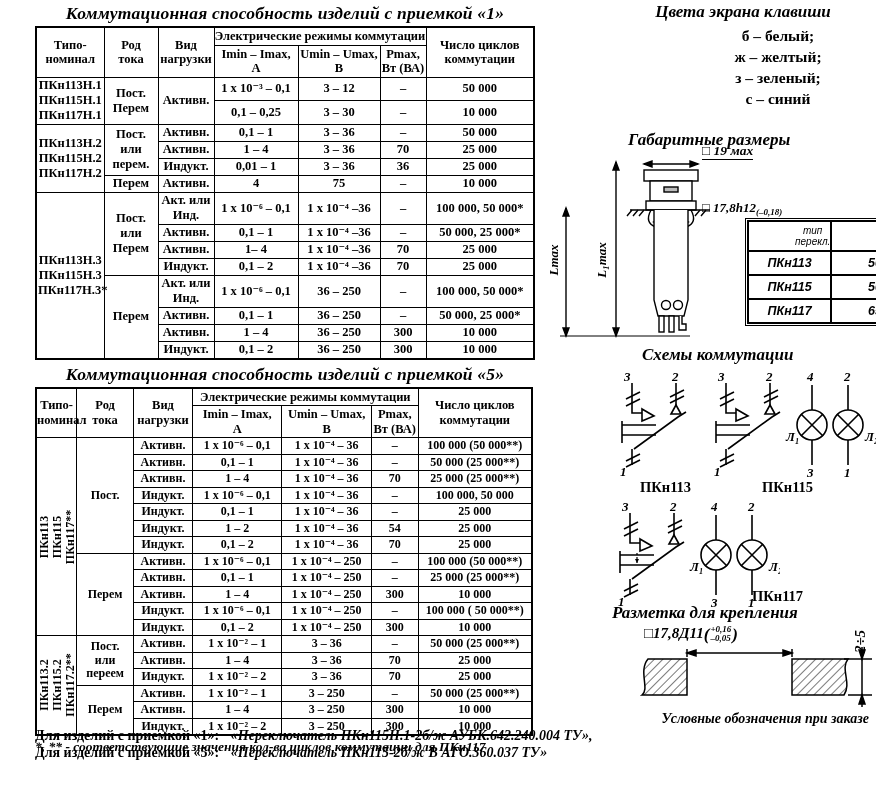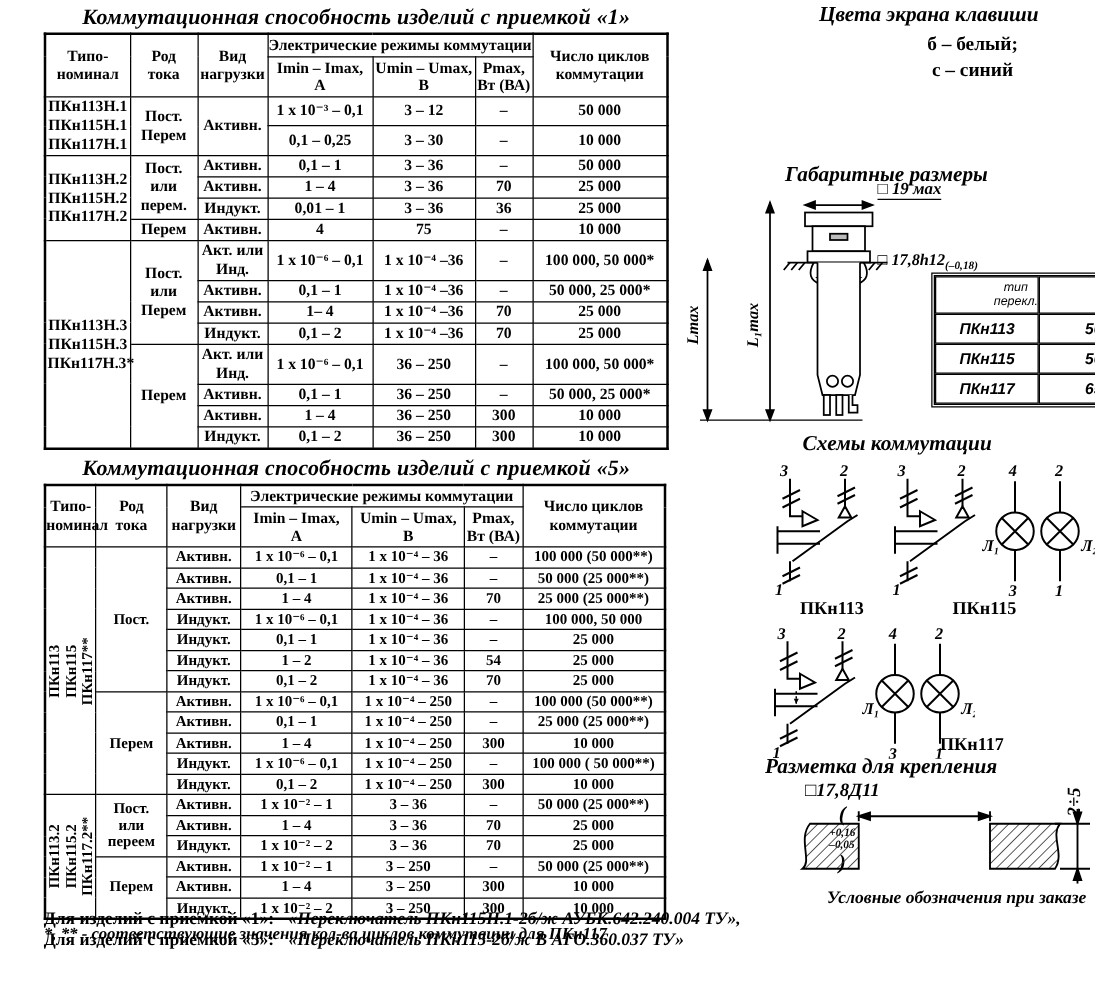--- a/index.html
+++ b/index.html
@@ -52,21 +52,21 @@
   .schemes { position:absolute; left:612px; top:345px; width:264px; height:258px; }
   .schemes .rc-heading { position:absolute; left:18px; top:0;margin-left:12px; }
   .sch-label { position:absolute; font-size:14.5px; font-weight:bold; white-space:nowrap; }
   svg text { font-family:"Liberation Serif","DejaVu Serif",serif; }
   .pin { font-size:13px; font-weight:bold; font-style:italic; }
   .lamp-name { font-size:13px; font-weight:bold; font-style:italic; }
 
   .mounting { position:absolute; left:612px; top:603px; width:264px; height:115px; }
   .mounting .rc-heading { position:absolute; left:0; top:0; }
   .mount-dim { position:absolute; left:32px; top:22px; font-size:15px; font-weight:bold; font-style:italic;
-               display:flex; align-items:center; white-space:nowrap;flex-direction:column; }
+               display:flex; white-space:nowrap; }
   .mount-dim .paren { font-size:17px; font-weight:bold; }
   .mount-dim .stack { display:inline-flex; flex-direction:column; font-size:9px; line-height:9px; margin:0 1px; }
   .mount-depth { position:absolute; left:237px; top:30px; font-size:15px; font-weight:bold; font-style:italic;
                  transform:rotate(-90deg); transform-origin:center; white-space:nowrap; }
   .mounting svg { position:absolute; left:20px; top:44px; }
 </style>
 </head>
 <body>
 
 <div class="left-col">
@@ -412,20 +412,22 @@
   <div class="order-line">
     <span class="order-label">Для изделий с приемкой «5»:</span>
     <span class="order-value">«Переключатель ПКн115-2б/ж В АГО.360.037 ТУ»</span>
   </div>
 </div>
 
 <div class="colors">
   <div class="rc-heading">Цвета экрана клавиши</div>
   <div class="colors-list">
     <div>б – белый;</div>
+    <div>ж – желтый;</div>
+    <div>з – зеленый;</div>
     <div>с – синий</div>
   </div>
 </div>
 
 <div class="dims">
   <div class="rc-heading">Габаритные размеры</div>
 
   <svg width="336" height="195" viewBox="0 0 336 195">
     <g stroke="#000" stroke-width="1.4" fill="none">
 

